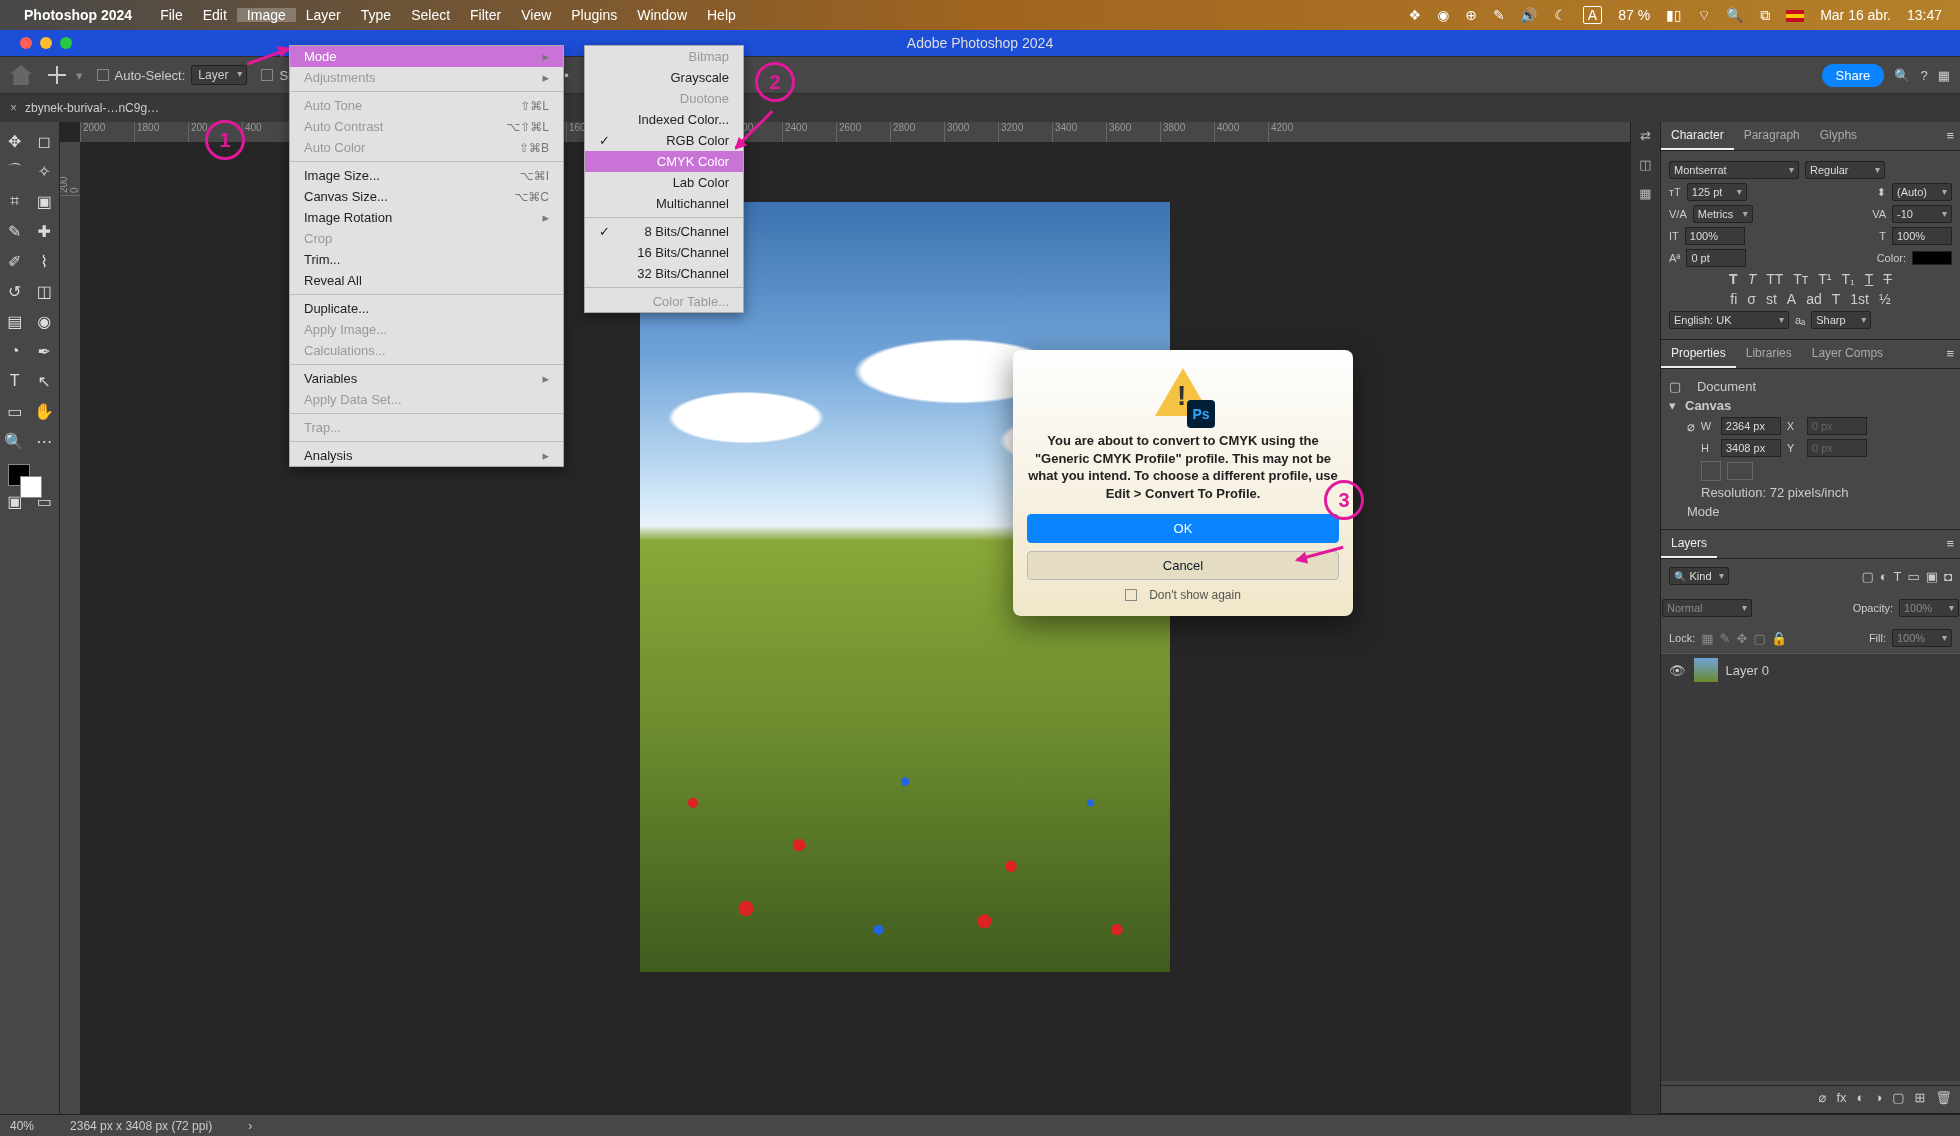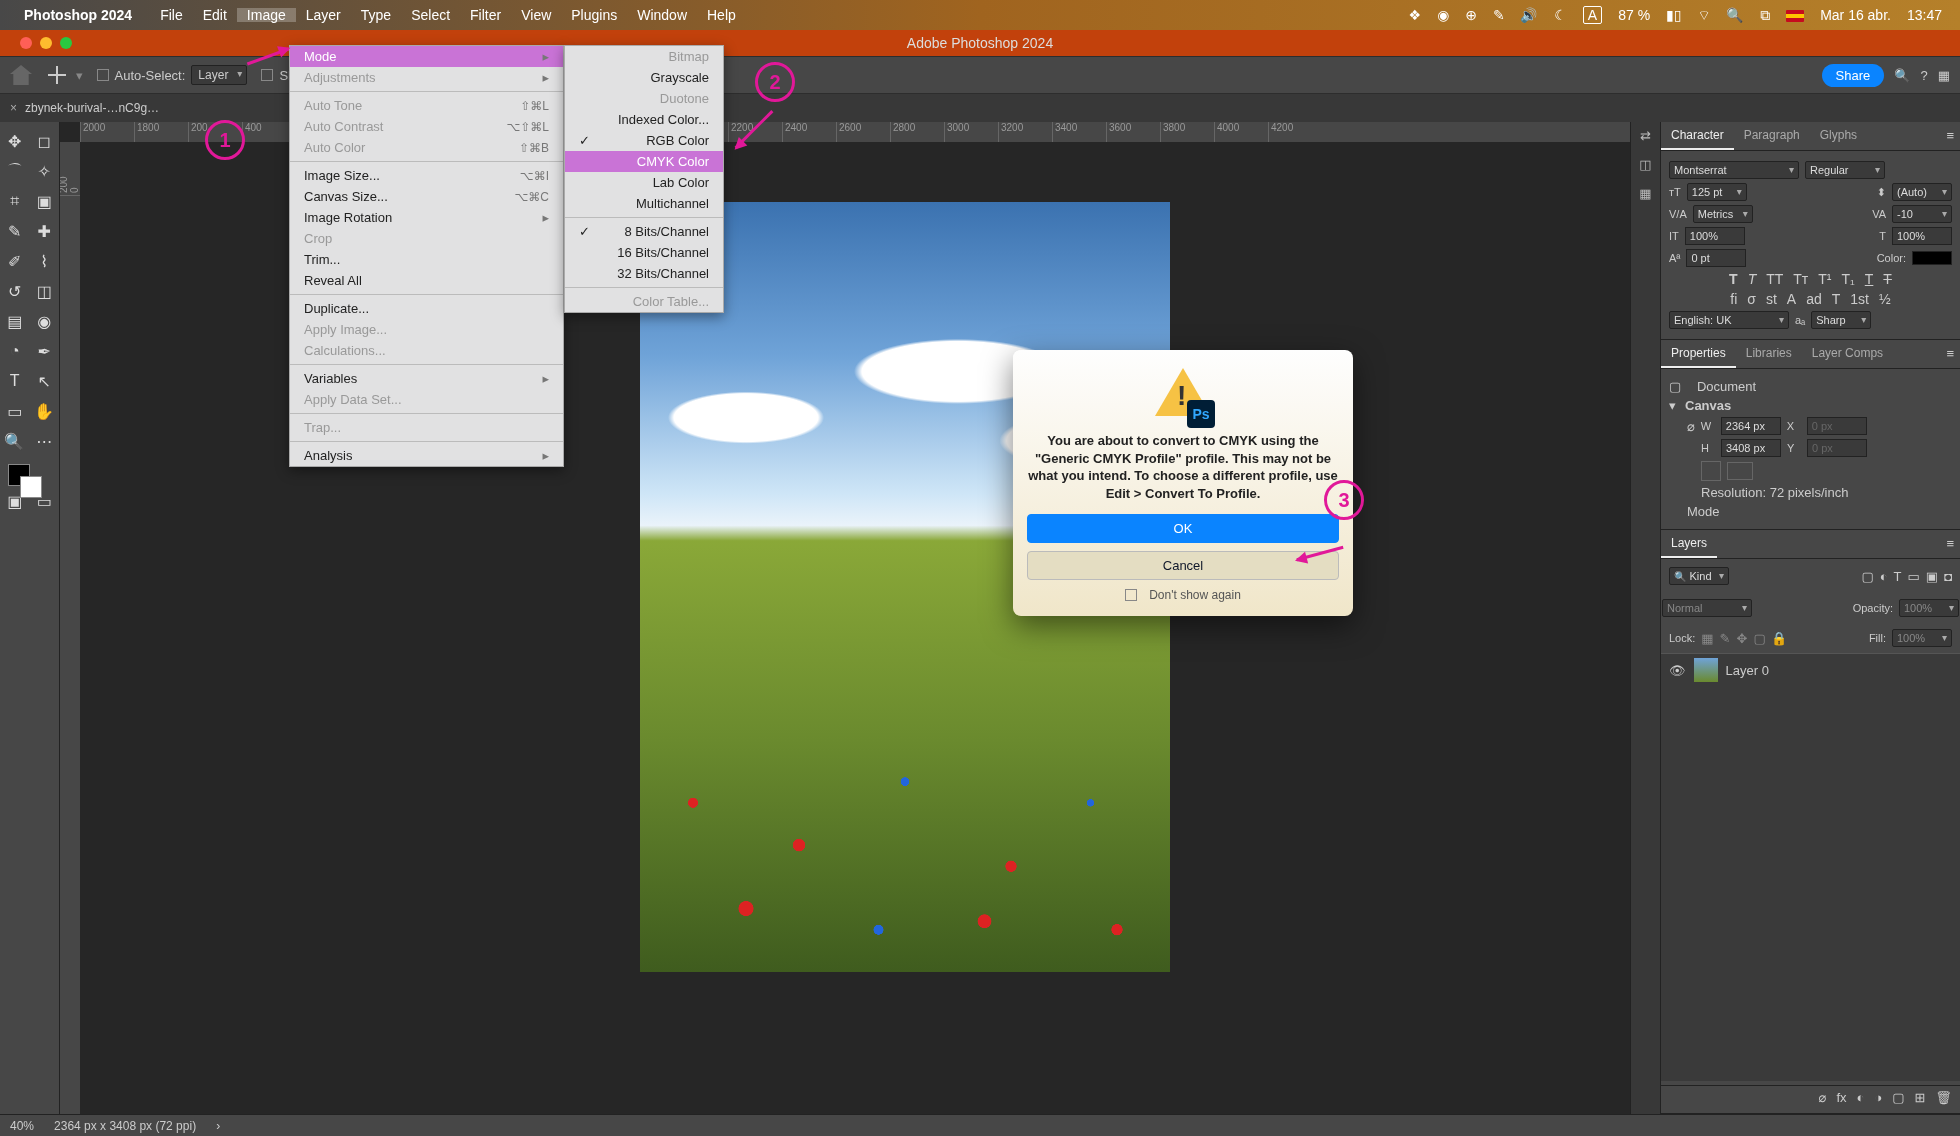--- a/index.html
+++ b/index.html
@@ -9,21 +9,21 @@
 .menubar { height: 30px; background: linear-gradient(to right,#484848,#a0641f,#b5802a); display: flex; align-items: center; padding: 0 10px; color: #fff; font-size: 14px; }
 .menubar .apple { margin-right: 14px; }
 .menubar .appname { font-weight: 600; margin-right: 18px; }
 .menubar .mitem { padding: 0 10px; height: 14px; display: flex; align-items: center; }
 .menubar .mitem.active { background: rgba(255,255,255,.25); }
 .menubar .spacer { flex: 1; }
 .menubar .ric { margin: 0 8px; font-size: 14px; }
 .flag { width: 18px; height: 12px; background: linear-gradient(to bottom,#c60b1e 33%,#ffc400 33% 66%,#c60b1e 66%); display: inline-block; border-radius: 1px; vertical-align: middle; }
 
 
-.winbar { height: 26px; background: #c2410c; display: flex; align-items: center; padding: 0 20px; position: relative; }
+.winbar { height: 26px; background: #1d4ed8; display: flex; align-items: center; padding: 0 20px; position: relative; }
 .winbar .dot { width: 12px; height: 12px; border-radius: 50%; margin-right: 8px; }
 .red{background:#ff5f57}.yellow{background:#febc2e}.green{background:#28c840}
 .winbar .title { position: absolute; left: 50%; transform: translateX(-50%); color: #ddd; font-size: 14px; }
 
 
 .optbar { height: 38px; background: #474747; display: flex; align-items: center; padding: 0 10px; border-top: 1px solid #2d2d2d; border-bottom: 1px solid #2d2d2d; }
 .home-ic { width: 22px; height: 20px; background:#666; clip-path: polygon(50% 0,100% 45%,85% 45%,85% 100%,15% 100%,15% 45%,0 45%); margin-right: 16px; }
 .move-ic { width: 18px; height: 18px; position: relative; margin-right: 10px; }
 .move-ic:before,.move-ic:after{content:'';position:absolute;background:#ccc}
 .move-ic:before{left:8px;top:0;width:2px;height:18px}.move-ic:after{top:8px;left:0;width:18px;height:2px}
@@ -85,21 +85,21 @@
 .lbl2 { font-size:11px; color:#ccc; }
 .colorbox{width:40px;height:14px;background:#000;border:1px solid #222}
 .iconrow { display:flex; gap:10px; justify-content:center; margin:4px 0; color:#ccc; font-size:14px;}
 .mini-swatch{width:20px;height:20px;border:1px solid #666;}
 .layers-list{flex:1;background:#3a3a3a}
 .layer{display:flex;align-items:center;padding:4px 8px;gap:8px;border-top:1px solid #555}
 .thumb{width:24px;height:24px;background:linear-gradient(to bottom,#6fa3d8,#6a8a2e)}
 .disclosure{width:10px;color:#ccc}
 
 
-.status { height:22px; background:#474747; display:flex; align-items:center; padding:0 10px; font-size:12px; gap:20px; border-top:1px solid #222; }
+.status { height:22px; background:#474747; display:flex; align-items:center; padding:0 10px; font-size:12px; gap:36px; border-top:1px solid #222; }
 
 
 .menu { position:absolute; background:#e1e1e2; border:1px solid #aaa; color:#222; font-size:13px; box-shadow:0 4px 12px rgba(0,0,0,.4); }
 .menu .mi { padding:3px 14px; display:flex; justify-content:space-between; align-items:center; white-space:nowrap; }
 .menu .mi.dis { color:#999; }
 .menu .mi.hl { background:#c973d6; color:#fff; }
 .menu .mi .rk { color:#777; font-size:12px; margin-left:20px; }
 .menu .sep { height:1px; background:#bbb; margin:3px 0; }
 .menu .arr:after { content:'▸'; color:#777; margin-left:20px; }
 .submenu .chk { width:14px; display:inline-block; }
@@ -494,21 +494,21 @@
     <div class="sep"></div>
     <div class="mi dis">
       <span>Trap...</span>
     </div>
     <div class="sep"></div>
     <div class="mi arr">
       <span>Analysis</span>
     </div>
   </div>
 
-<div class="menu submenu" id="modeMenu" style="left:564px;top:45px;width:160px">
+<div class="menu submenu" id="modeMenu" style="left:584px;top:45px;width:160px">
     <div class="mi dis">
       <span class="chk"></span>
       <span>Bitmap</span>
     </div>
     <div class="mi">
       <span class="chk"></span>
       <span>Grayscale</span>
     </div>
     <div class="mi dis">
       <span class="chk"></span>

